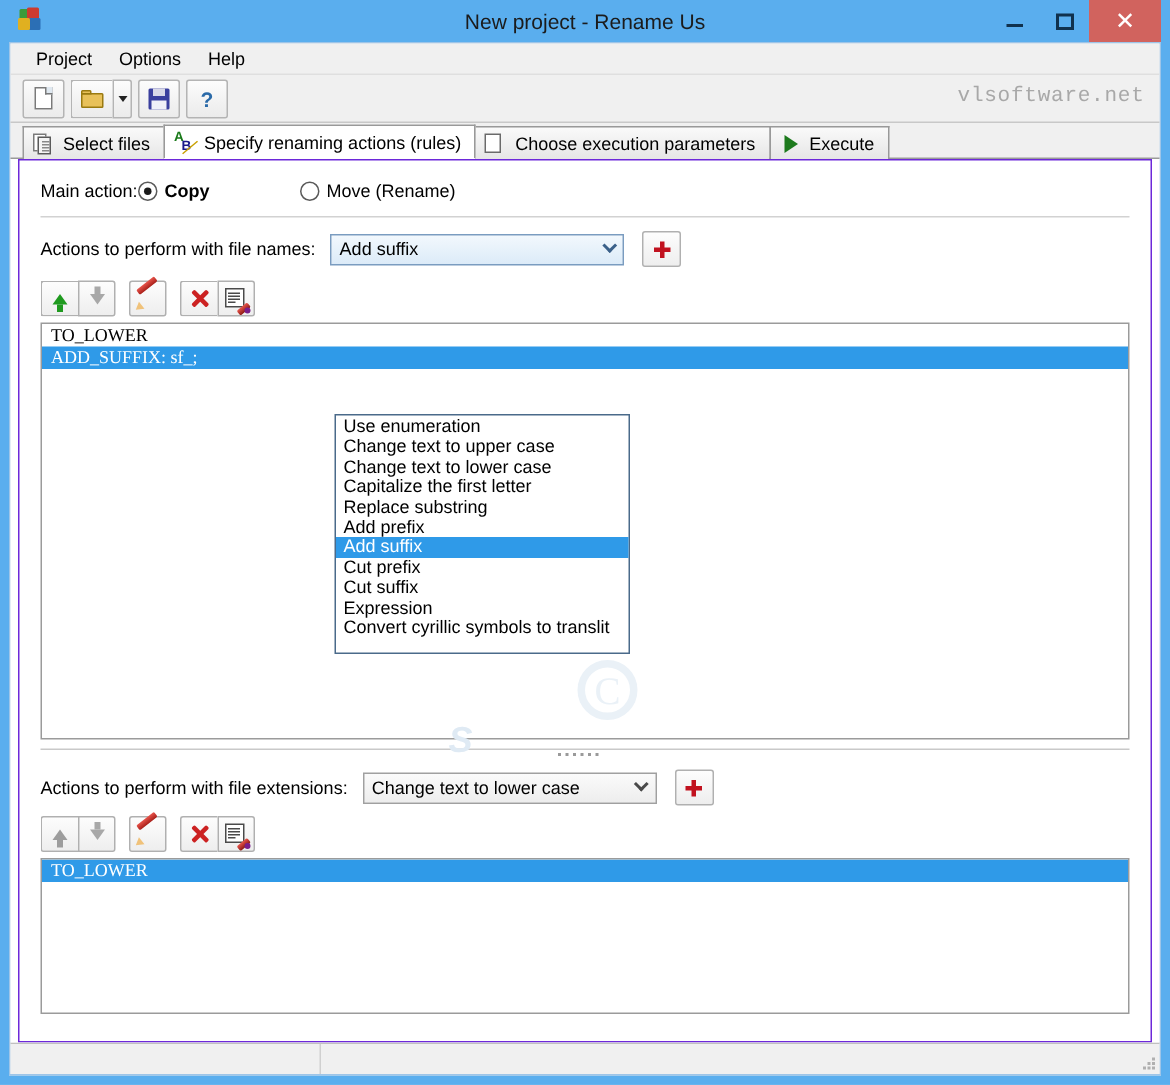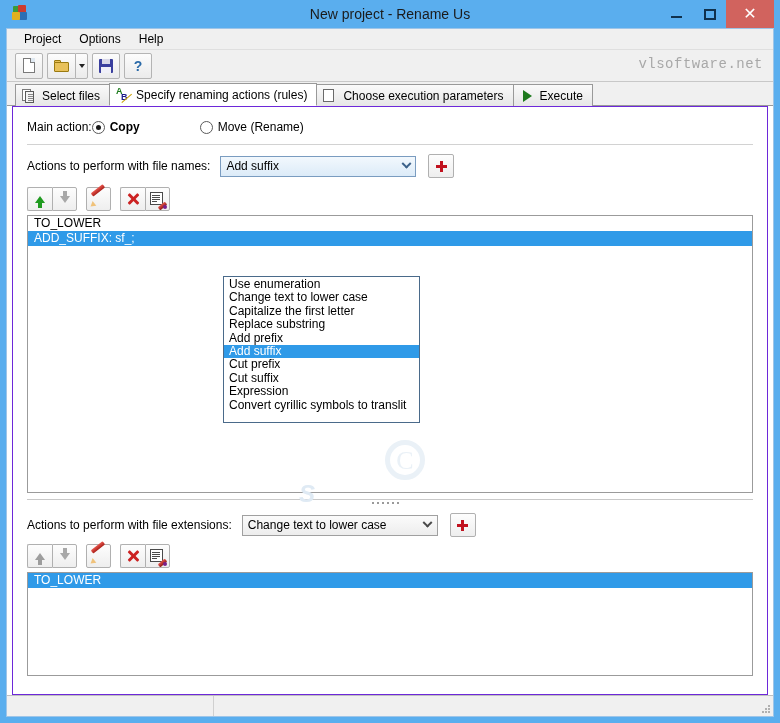--- a/index.html
+++ b/index.html
@@ -334,21 +334,21 @@
     border: 1px solid #9b9b9b;
     background: #fff;
     overflow: hidden;
     position: relative;
   }
   .listbox.top { height: 278px; }
   .listbox.bottom { height: 104px; }
   .li {
     height: 15px; line-height: 15px;
     padding-left: 6px;
-    font-family: Liberation Sans, sans-serif;
+    font-family: Liberation Serif, serif;
     font-size: 12px;
     color: #000;
     white-space: pre;
   }
   .li.sel { background: #2f9ae8; color: #ffffff; }
 
   
   .splitter {
     height: 9px;
     margin: 6px 14px 0 14px;
@@ -651,20 +651,21 @@
           </div>
         </div>
 
         <div class="watermark">
           <div class="c">C</div>
           <div class="wlogo">S</div>
         </div>
 
         <div class="dropdown">
           <div class="dd-item">Use enumeration</div>
+          <div class="dd-item">Change text to upper case</div>
           <div class="dd-item">Change text to lower case</div>
           <div class="dd-item">Capitalize the first letter</div>
           <div class="dd-item">Replace substring</div>
           <div class="dd-item">Add prefix</div>
           <div class="dd-item sel">Add suffix</div>
           <div class="dd-item">Cut prefix</div>
           <div class="dd-item">Cut suffix</div>
           <div class="dd-item">Expression</div>
           <div class="dd-item">Convert cyrillic symbols to translit</div>
         </div>

